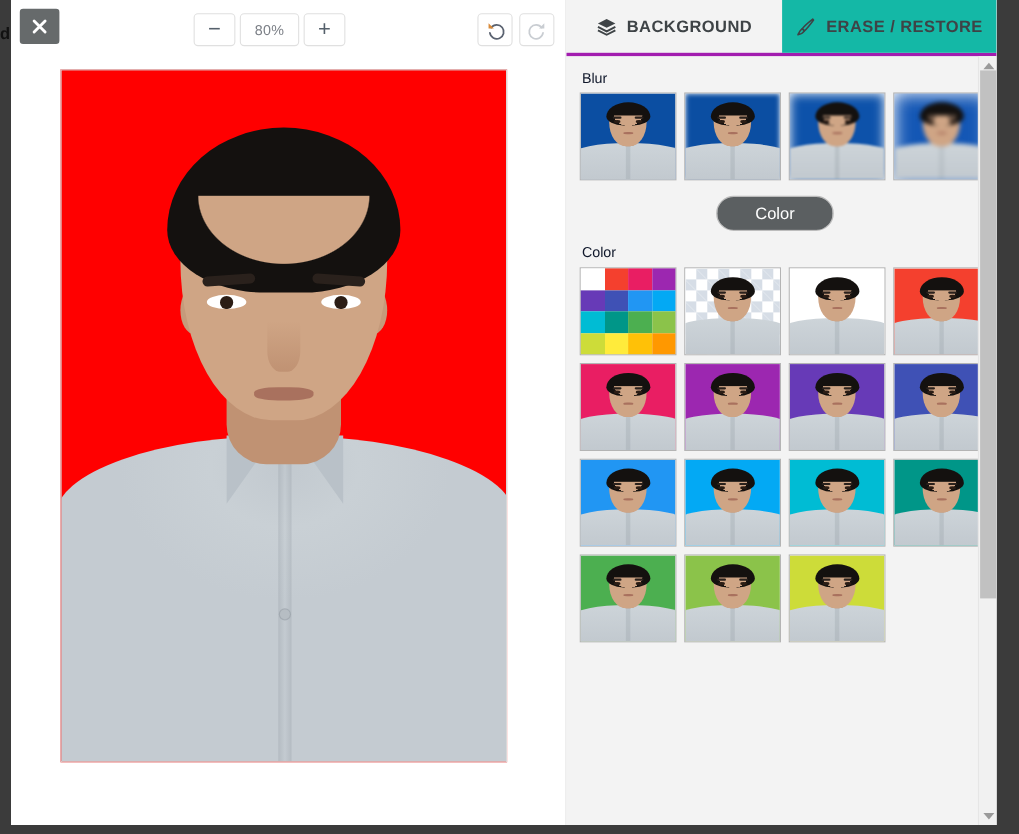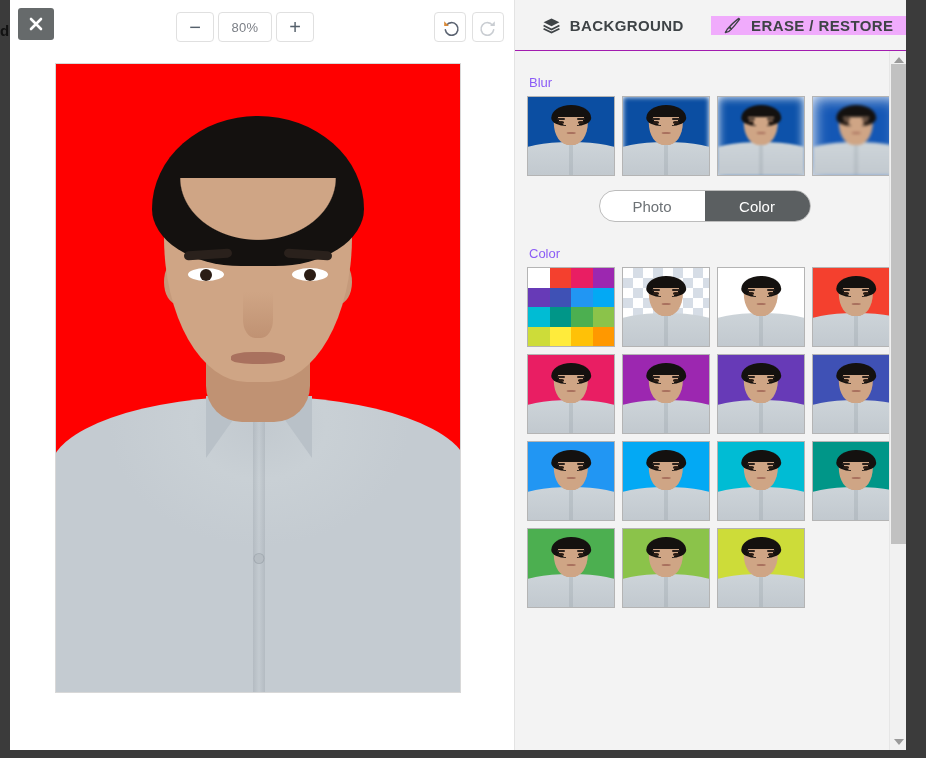--- a/index.html
+++ b/index.html
@@ -254,50 +254,49 @@
     position: relative;
     display: flex;
     flex-direction: column;
   }
 
   #panel-tabs {
     height: 51px;
     flex: none;
     display: flex;
     background: #f3f3f3;
-    border-bottom: 1px solid #a21caf;
-    align-items: center;
+    border-bottom: 3px solid #a21caf;
   }
   .panel-tab {
     flex: 1;
     display: flex;
     align-items: center;
     justify-content: center;
     gap: 9px;
     font-size: 15px;
     font-weight: bold;
     letter-spacing: .4px;
     color: #3e4346;
     cursor: pointer;
     user-select: none;
   }
-  .panel-tab.active { background: #f0abfc; }
+  .panel-tab.active { background: #14b8a6; }
   .tab-ico { display:flex; align-items:center; }
 
   #panel-scroll {
     flex: 1;
     position: relative;
     overflow: hidden;
     padding: 0 0 0 12px;
   }
 
   .section-label {
     font-size: 13px;
-    color: #8b5cf6;
-    margin: 24px 0 6px 2px;
+    color: #0f172a;
+    margin: 12px 0 6px 2px;
   }
 
   .thumb-grid {
     display: flex;
     flex-wrap: wrap;
     gap: 7px;
   }
   .thumb {
     width: 88px; height: 80px;
     border: 1px solid #b4b4b4;
@@ -576,21 +575,20 @@
               <div class="m-brow-r"></div>
               <div class="m-eye-l"></div>
               <div class="m-eye-r"></div>
               <div class="m-mouth"></div>
             </div>
           </div>
         </div>
 
       <div id="mode-toggle-wrap">
         <div id="mode-toggle">
-          <div class="mode-opt">Photo</div>
           <div class="mode-opt active">Color</div>
         </div>
       </div>
 
       <div class="section-label">Color</div>
       <div class="thumb-grid" id="color-grid">
           <div class="palette-tile">
             <div style="background: rgb(255, 255, 255);"></div>
             <div style="background: rgb(244, 64, 46);"></div>
             <div style="background: rgb(233, 30, 99);"></div>

